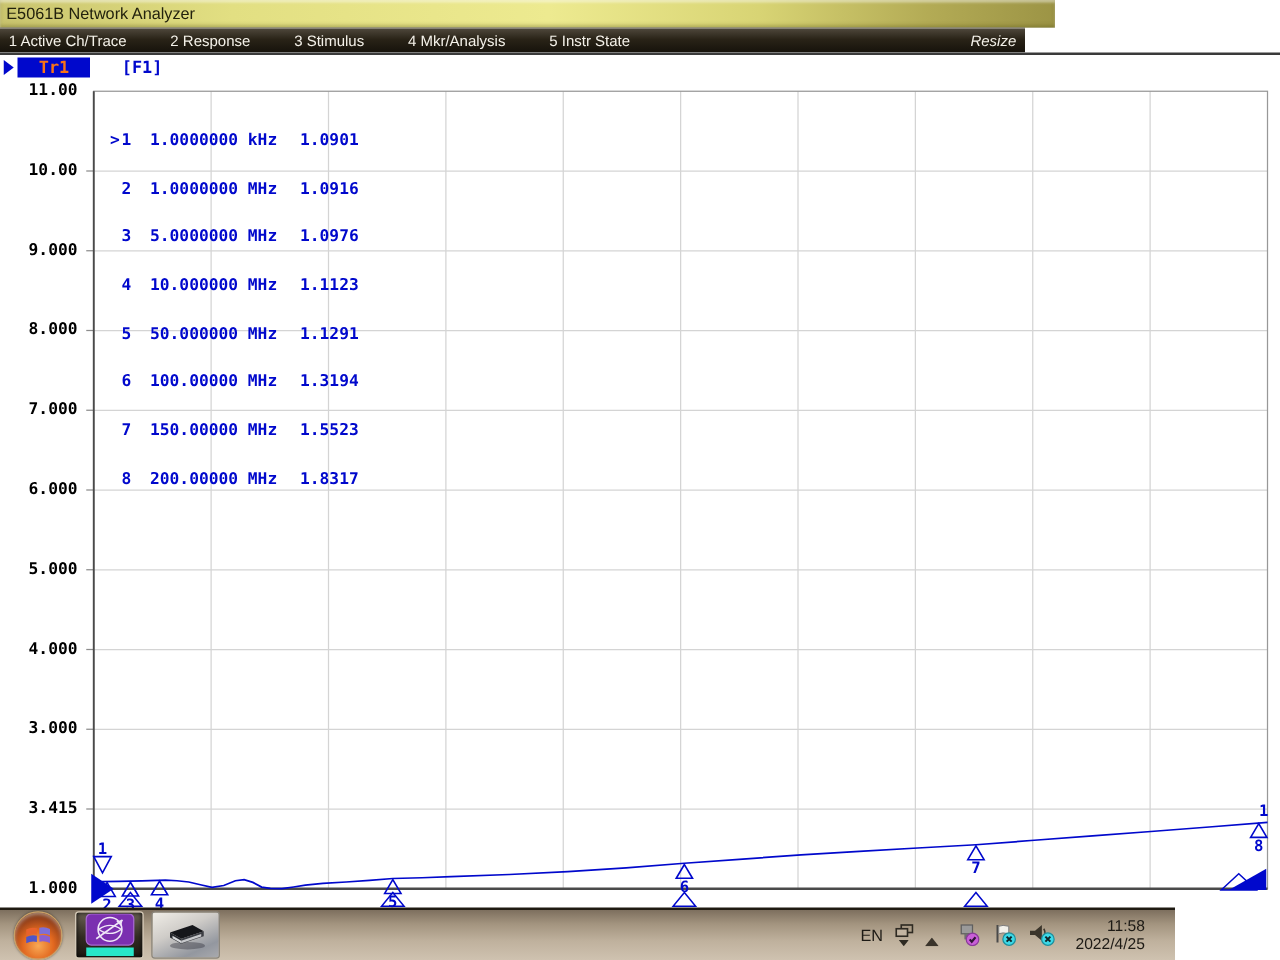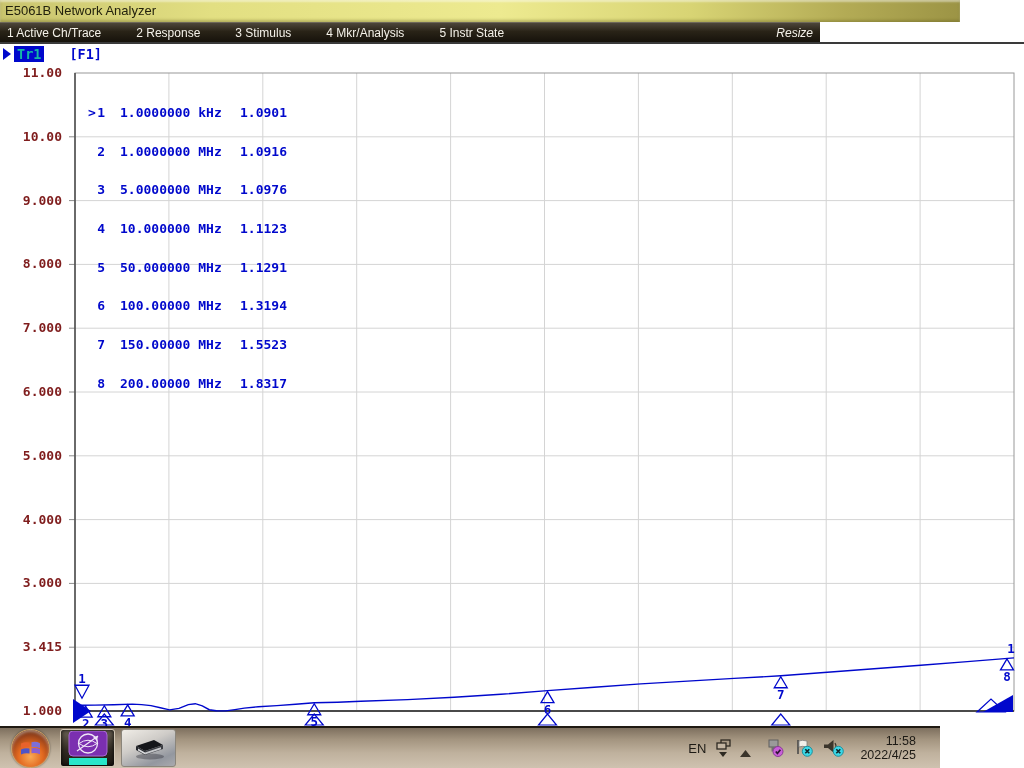--- a/index.html
+++ b/index.html
@@ -2,21 +2,21 @@
 <html><head>
 <meta charset="utf-8">
 <style>
   html,body{margin:0;padding:0;}
   body{
     width:1024px;height:768px;position:relative;overflow:hidden;background:#fff;
     font-family:"Liberation Sans",sans-serif;
   }
   
   .titlebar{
-    position:absolute;left:0;top:0;width:960px;height:22px;box-sizing:border-box;
+    position:absolute;left:0;top:0;width:844px;height:22px;box-sizing:border-box;
     background:linear-gradient(90deg,#c9c46e 0%,#e2df82 22%,#edea90 52%,#d8d474 72%,#b3ab55 88%,#9c9445 100%);
     box-shadow:inset 0 2px 2px rgba(255,255,255,.45), inset 0 -2px 3px rgba(90,85,20,.35);
     color:#23220d;font-size:13px;line-height:22px;padding-left:5px;
   }
   .menubar{
     position:absolute;left:0;top:22px;width:820px;height:20px;box-sizing:border-box;
     background:linear-gradient(#4d463a 0%,#292317 45%,#16120b 100%);
     border-top:1px solid #6e685a;
     color:#f4f1e9;font-size:12px;display:flex;align-items:center;gap:35px;padding:0 7px;
   }
@@ -25,26 +25,26 @@
   
   .client{position:absolute;left:0;top:42px;width:1024px;height:684px;background:#ffffff;
     border-top:2px solid #3a3a3a;box-sizing:border-box;z-index:0;}
   .trace-header{
     position:absolute;left:3px;top:46px;z-index:2;display:flex;align-items:center;
     font-family:"DejaVu Sans Mono",monospace;font-weight:bold;font-size:13.5px;color:#0008cc;
     white-space:pre;
   }
   .tr-arrow{width:0;height:0;border-left:8px solid #0008cc;border-top:6px solid transparent;
     border-bottom:6px solid transparent;margin-right:3px;}
-  .tr-badge{background:#0008cc;color:#14b8a6;padding:0 3px;margin-right:9px;}
+  .tr-badge{background:#0008cc;color:#f97316;padding:0 17px;margin-right:9px;}
   .softkey{margin-left:16px;}
   
   .ytick{
     position:absolute;left:0;width:62px;text-align:right;z-index:2;
-    font-family:"DejaVu Sans Mono",monospace;font-weight:bold;font-size:13px;color:#7f1d1d;
+    font-family:"DejaVu Sans Mono",monospace;font-weight:bold;font-size:13px;color:#000000;
     line-height:16px;
   }
   
   .marker-table{
     position:absolute;left:88px;top:81px;z-index:2;
     font-family:"DejaVu Sans Mono",monospace;font-weight:bold;font-size:13px;line-height:12.9px;
     color:#0008cc;white-space:pre;
   }
   .marker-table .sel{display:inline-block;width:8px;}
   .marker-table .mn{display:inline-block;width:9px;text-align:right;}

